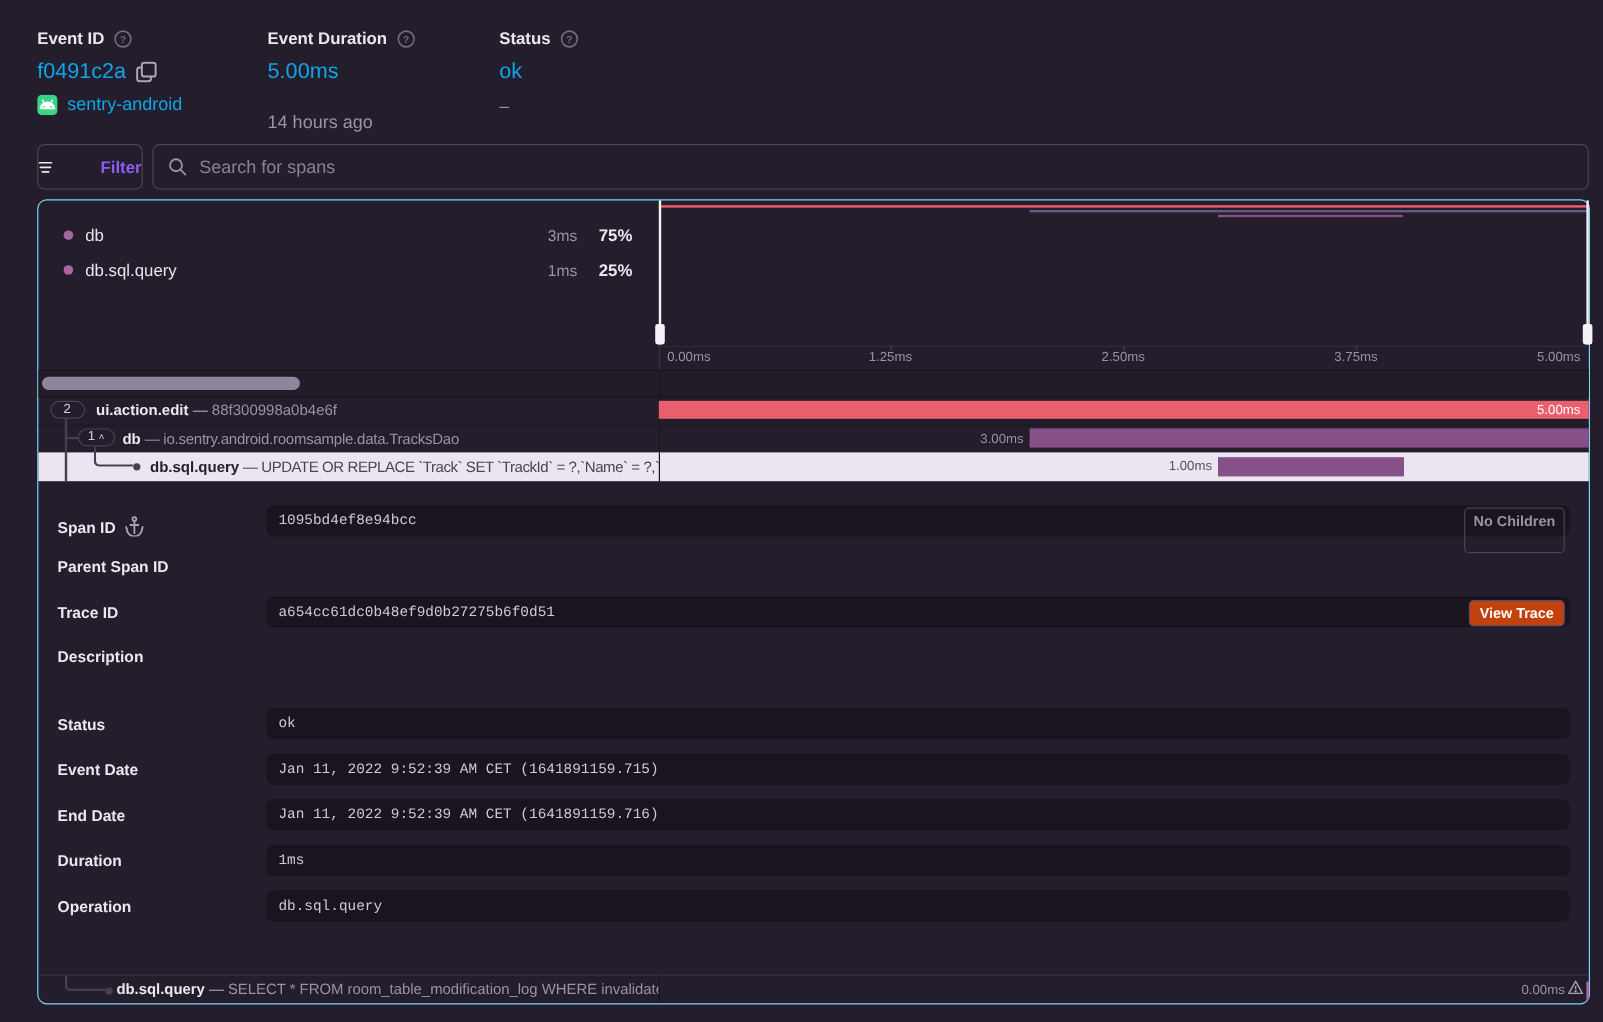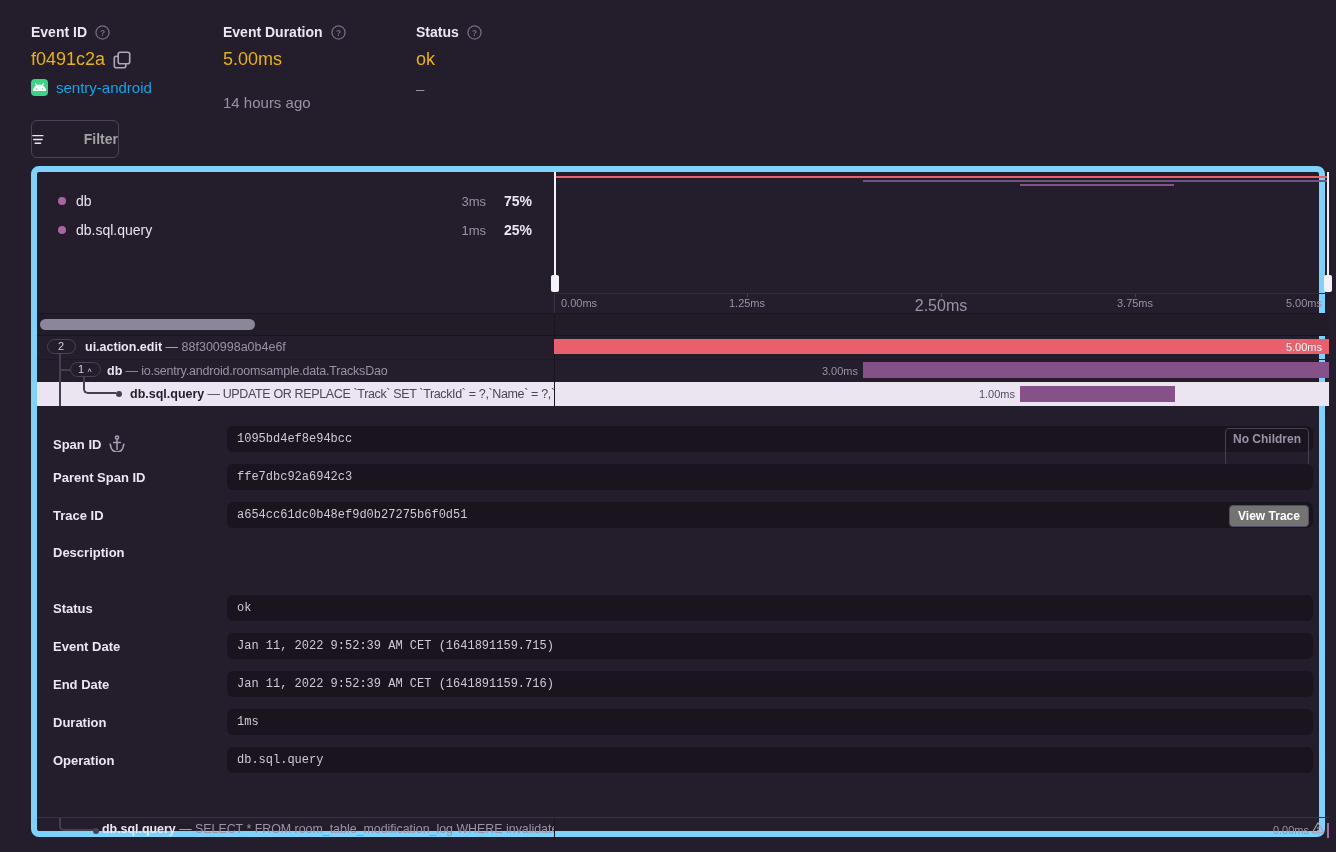--- a/index.html
+++ b/index.html
@@ -1,21 +1,21 @@
 <!DOCTYPE html>
 <html><head>
 <meta charset="utf-8">
 <style>
   * { margin:0; padding:0; box-sizing:border-box; }
   html,body { width:1336px; height:852px; background:#241D2B; overflow:hidden;
     font-family:"Liberation Sans", sans-serif; }
   .abs { position:absolute; }
   #page { position:relative; width:1336px; height:852px; }
   .htitle { font-size:14px; font-weight:bold; color:#EBE6EF; display:flex; align-items:center; gap:8px; }
-  .hval { font-size:18px; color:#eab308; display:flex; align-items:center; gap:8px; }
+  .hval { font-size:18px; color:#0ea5e9; display:flex; align-items:center; gap:8px; }
   .hsub { font-size:15px; color:#9B92A5; display:flex; align-items:center; gap:8px; }
   .link { color:#0ea5e9; }
   svg { display:block; }
   .dlabel { font-size:13px; font-weight:bold; color:#EBE6EF; }
   .dval { left:190px; width:1086px; height:26px; background:#1A141F; border-radius:6px;
     font-family:"Liberation Mono", monospace; font-size:12px; color:#D0C9D8;
     line-height:26px; padding-left:10px; }
 </style>
 </head>
 <body>
@@ -68,24 +68,31 @@
     <div class="hval" style="margin-top:9px;">ok</div>
     <div class="hsub" style="margin-top:10px;">–</div>
   </div>
 
   <div class="abs" style="left:31px; top:120px; width:88px; height:38px; border:1px solid #4C4456; border-radius:6px; display:flex; align-items:center; justify-content:center; gap:8px;">
     <svg width="14" height="14" viewBox="0 0 14 14" stroke="#EBE6EF" stroke-width="1.7" stroke-linecap="round">
         <line x1="1" y1="3" x2="13" y2="3"></line>
         <line x1="2" y1="7.5" x2="12" y2="7.5"></line>
         <line x1="3.8" y1="12" x2="10.2" y2="12"></line>
       </svg>
-    <span style="font-size:14px; font-weight:bold; color:#a3a3a3;padding-left:32px;">Filter</span>
-  </div>
-
-  <div class="abs" id="panel" style="left:31px; top:166px; width:1294px; height:671px; border:6px solid #7dd3fc; border-radius:8px;">
+    <span style="font-size:14px; font-weight:bold; color:#8b5cf6;padding-left:32px;">Filter</span>
+  </div>
+  <div class="abs" style="left:127px; top:120px; width:1197px; height:38px; border:1px solid #4C4456; border-radius:6px; display:flex; align-items:center; padding-left:12px; gap:10px;">
+    <svg width="16" height="16" viewBox="0 0 16 16" fill="none" stroke="#9B92A5" stroke-width="1.5">
+        <circle cx="6.7" cy="6.7" r="5"></circle>
+        <line x1="10.4" y1="10.4" x2="14.5" y2="14.5" stroke-linecap="round"></line>
+      </svg>
+    <span style="font-size:15px; color:#8A8294;">Search for spans</span>
+  </div>
+
+  <div class="abs" id="panel" style="left:31px; top:166px; width:1294px; height:671px; border:1px solid #7dd3fc; border-radius:8px;">
 
     <div class="abs" style="left:517px; top:0px; width:1px; height:145px; background:#3A3144;"></div>
     <div class="abs" style="left:517px; top:145px; width:1px; height:90px; background:#1A141F;"></div>
 
     <div class="abs" style="left:21px; top:25px; width:8px; height:8px; border-radius:50%; background:#A964A4;"></div>
     <div class="abs" style="left:39px; top:21px; font-size:14px; color:#E8E4ED;">db</div>
     <div class="abs" style="left:380px; top:22px; width:69px; text-align:right; font-size:13px; color:#9B92A5;">3ms</div>
     <div class="abs" style="left:449px; top:21px; width:46px; text-align:right; font-size:14px; font-weight:bold; color:#EBE6EF;">75%</div>
     <div class="abs" style="left:21px; top:54px; width:8px; height:8px; border-radius:50%; background:#A964A4;"></div>
     <div class="abs" style="left:39px; top:50px; font-size:14px; color:#E8E4ED;">db.sql.query</div>
@@ -99,21 +106,21 @@
     <div class="abs" style="left:1290px; top:0; width:2px; height:120px; background:#F4F2F7;"></div>
     <div class="abs" style="left:513.5px; top:103px; width:8px; height:17px; background:#F4F2F7; border-radius:2px;"></div>
     <div class="abs" style="left:1287px; top:103px; width:8px; height:17px; background:#F4F2F7; border-radius:2px;"></div>
 
     <div class="abs" style="left:709.5px; top:121px; width:1px; height:4px; background:#4A4156;"></div>
     <div class="abs" style="left:903.5px; top:121px; width:1px; height:4px; background:#4A4156;"></div>
     <div class="abs" style="left:1097.5px; top:121px; width:1px; height:4px; background:#4A4156;"></div>
 
     <div class="abs" style="left:524px; top:125px; font-size:11px; color:#9B92A5;">0.00ms</div>
     <div class="abs" style="left:675px; top:125px; width:70px; text-align:center; font-size:11px; color:#9B92A5;">1.25ms</div>
-    <div class="abs" style="left:869px; top:125px; width:70px; text-align:center; font-size:16px; color:#9B92A5;">2.50ms</div>
+    <div class="abs" style="left:869px; top:125px; width:70px; text-align:center; font-size:11px; color:#9B92A5;">2.50ms</div>
     <div class="abs" style="left:1063px; top:125px; width:70px; text-align:center; font-size:11px; color:#9B92A5;">3.75ms</div>
     <div class="abs" style="left:1215px; top:125px; width:70px; text-align:right; font-size:11px; color:#9B92A5;">5.00ms</div>
 
     <div class="abs" style="left:517px; top:121px; width:775px; height:1px; background:#332B3D;"></div>
     <div class="abs" style="left:0; top:141px; width:1292px; height:1px; background:#1A141F;"></div>
     <div class="abs" style="left:0; top:142px; width:1292px; height:21px; background:#221C29;"></div>
     <div class="abs" style="left:517px; top:142px; width:1px; height:21px; background:#1A141F;"></div>
     <div class="abs" style="left:3px; top:147px; width:215px; height:11px; background:#8B8699; border-radius:6px;"></div>
     <div class="abs" style="left:0; top:163px; width:1292px; height:1px; background:#1A141F;"></div>
 
@@ -146,25 +153,24 @@
           <line x1="8" y1="4.2" x2="8" y2="15"></line>
           <line x1="4.1" y1="7.5" x2="11.9" y2="7.5"></line>
           <path d="M1.6 10.6 a6.4 6.4 0 0 0 12.8 0" stroke-linecap="round"></path>
           <path d="M1.6 10.8 l-0.5 -1.7 M14.4 10.8 l0.5 -1.7" stroke-linecap="round"></path>
         </svg>
     </div>
     <div class="abs dval" style="top:254px;">1095bd4ef8e94bcc</div>
     <div class="abs" style="left:1188px; top:256px; width:84px; height:38px; border:1px solid #4A4150; border-radius:4px; text-align:center; line-height:21px; font-size:12px; font-weight:bold; color:#9B92A5;">No Children</div>
 
     <div class="abs dlabel" style="left:16px; top:298px;">Parent Span ID</div>
-    <div class="abs dval" style="top:292px;">ffe7dbc92a6942c3</div>
 
     <div class="abs dlabel" style="left:16px; top:336px;">Trace ID</div>
     <div class="abs dval" style="top:330px;">a654cc61dc0b48ef9d0b27275b6f0d51</div>
-    <div class="abs" style="left:1192px; top:333px; width:80px; height:22px; border:1px solid #564D66; border-radius:4px; background:#737373; text-align:center; line-height:20px; font-size:12px; font-weight:bold; color:#fff;">View Trace</div>
+    <div class="abs" style="left:1192px; top:333px; width:80px; height:22px; border:1px solid #564D66; border-radius:4px; background:#c2410c; text-align:center; line-height:20px; font-size:12px; font-weight:bold; color:#fff;">View Trace</div>
 
     <div class="abs dlabel" style="left:16px; top:373px;">Description</div>
 
     <div class="abs dlabel" style="left:16px; top:429px;">Status</div>
     <div class="abs dval" style="top:423px;">ok</div>
 
     <div class="abs dlabel" style="left:16px; top:467px;">Event Date</div>
     <div class="abs dval" style="top:461px;">Jan 11, 2022 9:52:39 AM CET (1641891159.715)</div>
 
     <div class="abs dlabel" style="left:16px; top:505px;">End Date</div>

